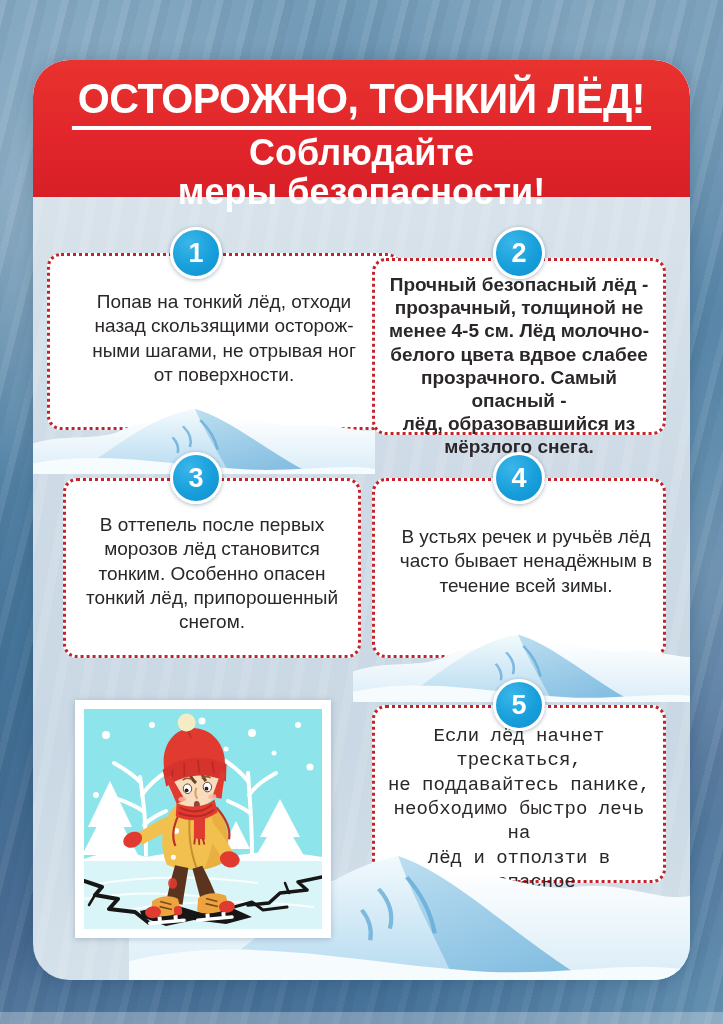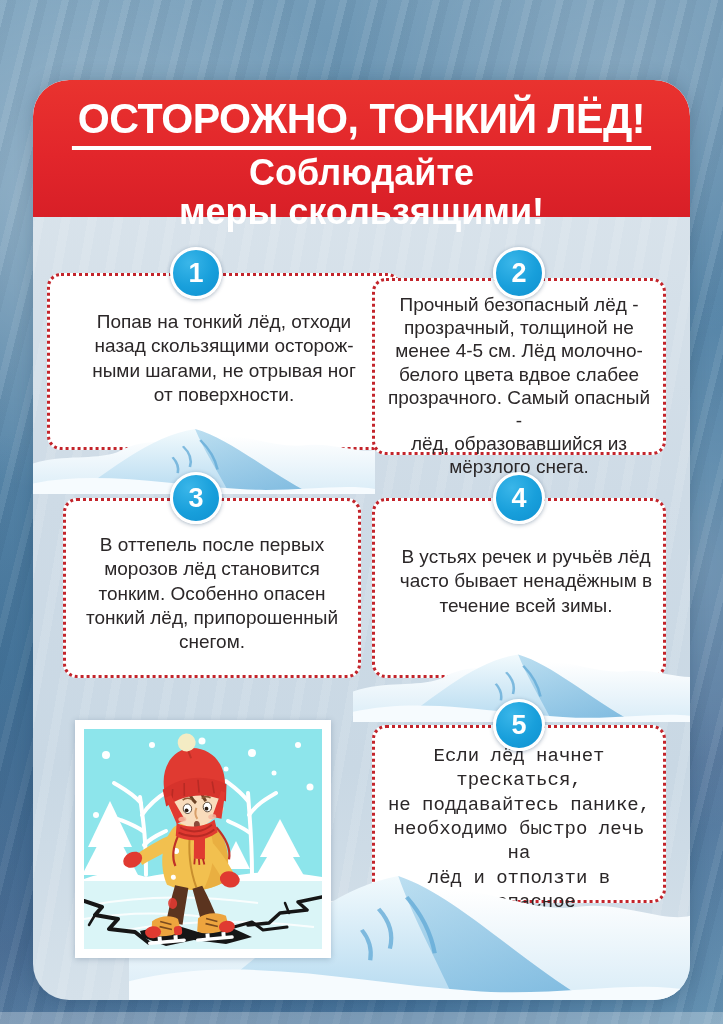--- a/index.html
+++ b/index.html
@@ -18,21 +18,20 @@
   .page::after{content:"";position:absolute;left:0;right:0;bottom:0;height:12px;
     background:rgba(255,255,255,.28);}
   
   .panel{
     position:absolute;left:33px;top:60px;width:657px;height:920px;
     border-radius:36px;overflow:hidden;
     background:
       repeating-linear-gradient(100deg, rgba(255,255,255,.10) 0 9px, transparent 9px 26px),
       linear-gradient(180deg,#dde6ed 0%,#cedbe6 45%,#c9d8e4 75%,#d5e1ea 100%);
     box-shadow:0 0 18px rgba(20,50,80,.25);
-    margin-top:20px;
   }
   
   .banner{
     position:absolute;left:0;top:0;width:100%;height:137px;z-index:5;
     background:linear-gradient(180deg,#e9332f 0%,#e2262b 55%,#d81f27 100%);
     border-radius:36px 36px 0 0;text-align:center;color:#fff;
   }
   .banner-title{
     display:inline-block;margin-top:15px;padding:0 6px 3px 6px;
     font-size:42px;font-weight:bold;letter-spacing:-0.5px;
@@ -43,21 +42,21 @@
   }
   .preline{white-space:pre-line;}
   
   .card{
     position:absolute;z-index:1;background:#fff;
     border:3px dotted #c3242b;border-radius:14px;
     color:#2b2728;font-size:19px;line-height:1.28;text-align:center;
     box-sizing:border-box;
   }
   .card-1{left:14px;top:193px;width:354px;height:177px;padding:34px 10px 0 10px;}
-  .card-2{left:339px;top:198px;width:294px;height:177px;padding:12px 8px 0 8px;line-height:1.22;}
+  .card-2{left:339px;top:198px;width:294px;height:177px;padding:12px 8px 0 8px;line-height:1.22;font-weight:bold;}
   .card-3{left:30px;top:418px;width:298px;height:180px;padding:32px 10px 0 10px;}
   .card-4{left:339px;top:418px;width:294px;height:180px;padding:44px 10px 0 24px;}
   .card-5{left:339px;top:645px;width:294px;height:178px;padding:16px 8px 0 8px;font-family:Liberation Mono, monospace;}
   
   .badge{
     position:absolute;z-index:3;width:46px;height:46px;border-radius:50%;
     border:3px solid #fff;box-sizing:content-box;
     background:radial-gradient(circle at 35% 28%,#3ab6e9 0%,#189fdb 55%,#0f90d0 100%);
     box-shadow:0 1px 4px rgba(0,40,80,.35);
     display:flex;align-items:center;justify-content:center;
@@ -105,21 +104,21 @@
     </symbol>
   </defs>
 </svg>
 
 <div class="page">
   <div class="panel">
 
     <div class="banner">
       <div class="banner-title">ОСТОРОЖНО, ТОНКИЙ ЛЁД!</div>
       <div class="banner-subtitle preline">Соблюдайте
-меры скользящими!</div>
+меры безопасности!</div>
     </div>
 
     <div class="card card-1 preline">Попав на тонкий лёд, отходи
 назад скользящими осторож-
 ными шагами, не отрывая ног
 от поверхности.</div>
     <div class="card card-2 preline">Прочный безопасный лёд -
 прозрачный, толщиной не
 менее 4-5 см. Лёд молочно-
 белого цвета вдвое слабее

